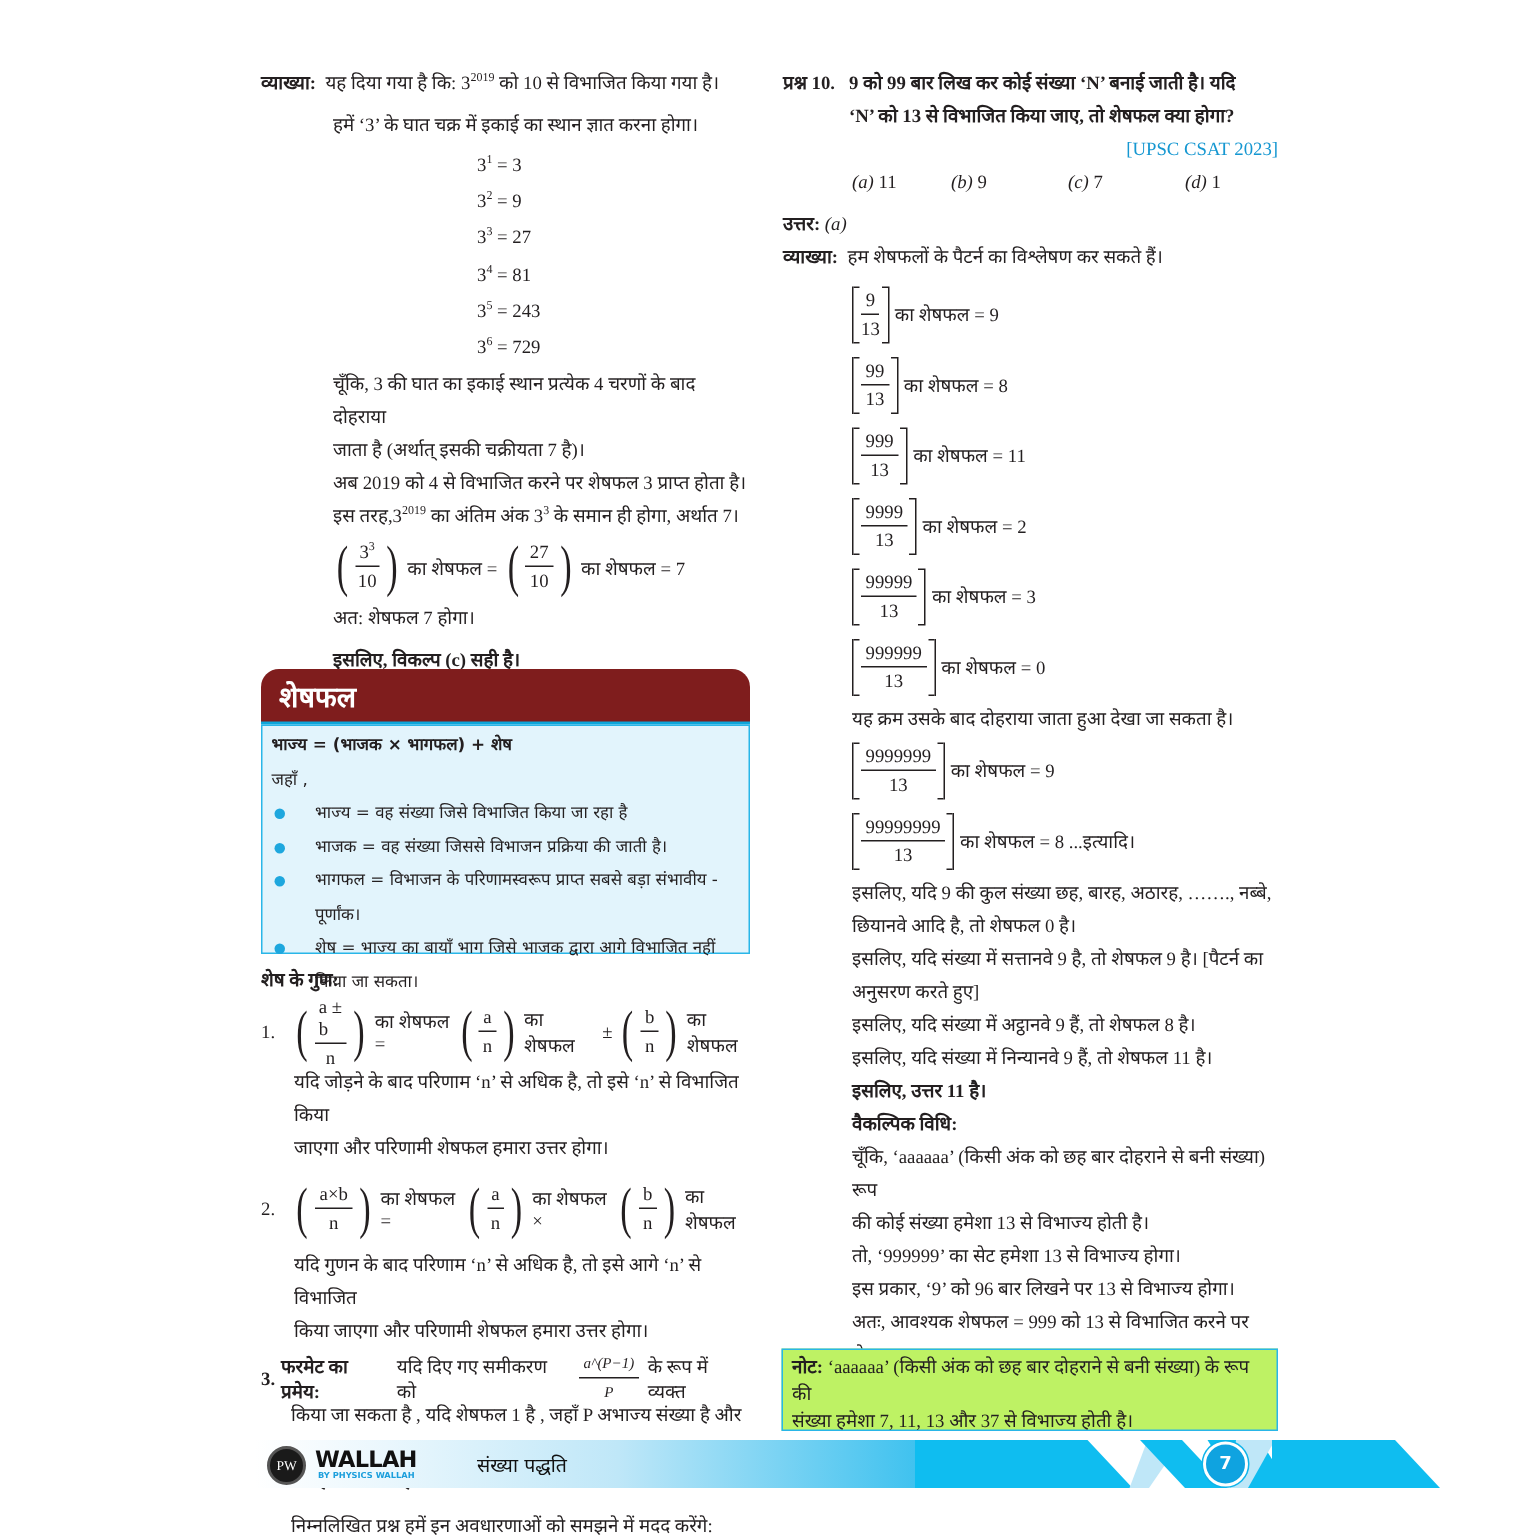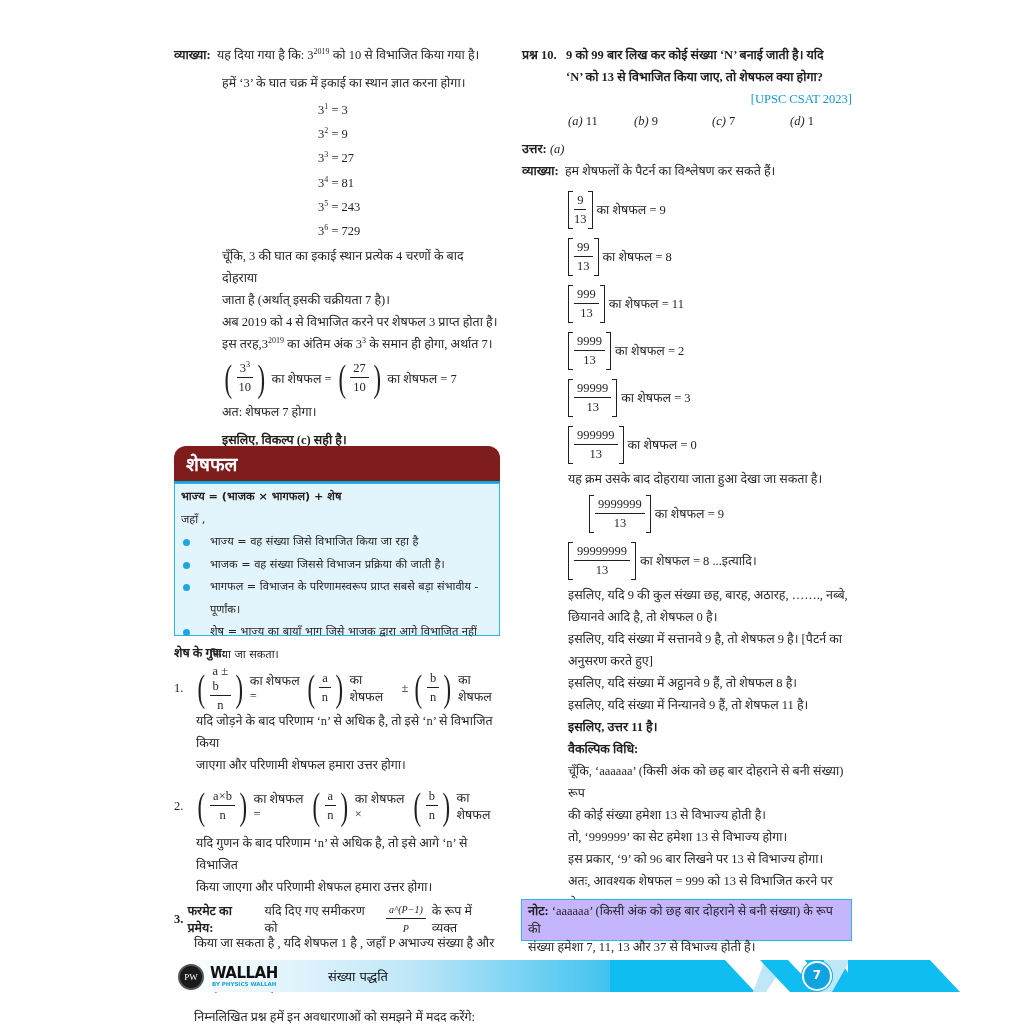--- a/index.html
+++ b/index.html
@@ -27,28 +27,28 @@
   .mrow { display: flex; align-items: center; gap: 4px; }
   .gap6 { margin-top: 6px; }
   .box-header { position: absolute; left: 174px; top: 446px; width: 326px; height: 39px; background: #7f1d1d; border-radius: 12px 12px 0 0; color: #fff; font-family: "DejaVu Sans", sans-serif; font-size: 19px; font-weight: bold; padding: 5px 0 0 12px; }
   .box-header::after { content:""; position:absolute; left:0; bottom:0; width:100%; height:4px; background:#0ea6da; }
   .info-box { position: absolute; left: 174px; top: 483px; width: 326px; height: 153px; background: #e2f4fc; border: 1.5px solid #29b6e8; padding: 2px 6px; font-family: "DejaVu Sans", sans-serif; font-size: 11.2px; }
   .info-box .line { line-height: 22.5px; min-height: 22.5px; }
   .bullet { display: flex; }
   .bullet .dot { width: 7px; height: 7px; background: #1ea7de; border-radius: 50%; margin: 8px 20px 0 2px; flex-shrink: 0; }
   .bullet .txt { line-height: 22.5px; }
   .list-num { display: inline-block; width: 20px; }
-  .note-box { position: absolute; left: 521px; top: 899px; width: 331px; height: 42px; background: #c4b5fd; border: 1.5px solid #29b6e8; padding: 2px 6px; }
+  .note-box { position: absolute; left: 521px; top: 899px; width: 331px; height: 55px; background: #bef264; border: 1.5px solid #29b6e8; padding: 2px 6px; }
   .note-box .line { line-height: 18px; min-height: 18px; }
   .tag { color: #1597d1; font-weight: normal; text-align: right; }
   .opts { display: flex; padding-left: 46px; }
   .opts span { display: inline-block; }
   .footer-bar { position: absolute; left: 170px; top: 960px; width: 790px; height: 32px; }
   .footer-grad { position: absolute; left: 0; top: 0; width: 440px; height: 32px; background: linear-gradient(90deg, #ffffff 0%, #eaf7fd 20%, #bfe7f8 55%, #40c2ef 100%); }
-  .footer-text { position: absolute; left: 148px; top: 7px; font-family: "DejaVu Sans", sans-serif; font-size: 13px; color: #111; margin-left: 10px; }
+  .footer-text { position: absolute; left: 148px; top: 7px; font-family: "DejaVu Sans", sans-serif; font-size: 13px; color: #111; }
   .logo-circle { position: absolute; left: 8px; top: 4px; width: 26px; height: 26px; border-radius: 50%; background: #1a1a1a; border: 2px solid #555; color: #fff; font-size: 9px; text-align: center; line-height: 22px; font-family: "Liberation Serif", serif; }
   .logo-text { position: absolute; left: 40px; top: 4px; font-family: "DejaVu Sans", sans-serif; font-weight: bold; font-size: 15px; color: #111; letter-spacing: -0.5px; }
   .logo-sub { position: absolute; left: 42px; top: 21px; font-family: "DejaVu Sans", sans-serif; font-weight: bold; font-size: 5.5px; color: #1c9fdc; }
   .page-num { position: absolute; left: 802px; top: 961px; width: 30px; height: 30px; border-radius: 50%; background: #0fa3e0; border: 2.5px solid #fff; color: #fff; font-family: "DejaVu Sans", sans-serif; font-weight: bold; font-size: 12px; text-align: center; line-height: 25px; box-shadow: 0 0 0 1px #0fb4ea; }
 </style>
 </head>
 <body>
 
 <div class="col col-left">
   <div class="line">
@@ -276,21 +276,21 @@
     <div class="mrow" style="height:47px;">
         <span class="brk">
           <span class="frac">
             <span class="num">999999</span>
             <span class="den">13</span>
           </span>
         </span>
         <span>का शेषफल = 0</span>
       </div>
     <div class="line">यह क्रम उसके बाद दोहराया जाता हुआ देखा जा सकता है।</div>
-    <div class="mrow" style="height:47px;margin-left:21px;">
+    <div class="mrow" style="height:47px;">
         <span class="brk">
           <span class="frac">
             <span class="num">9999999</span>
             <span class="den">13</span>
           </span>
         </span>
         <span>का शेषफल = 9</span>
       </div>
     <div class="mrow" style="height:47px;">
         <span class="brk">

